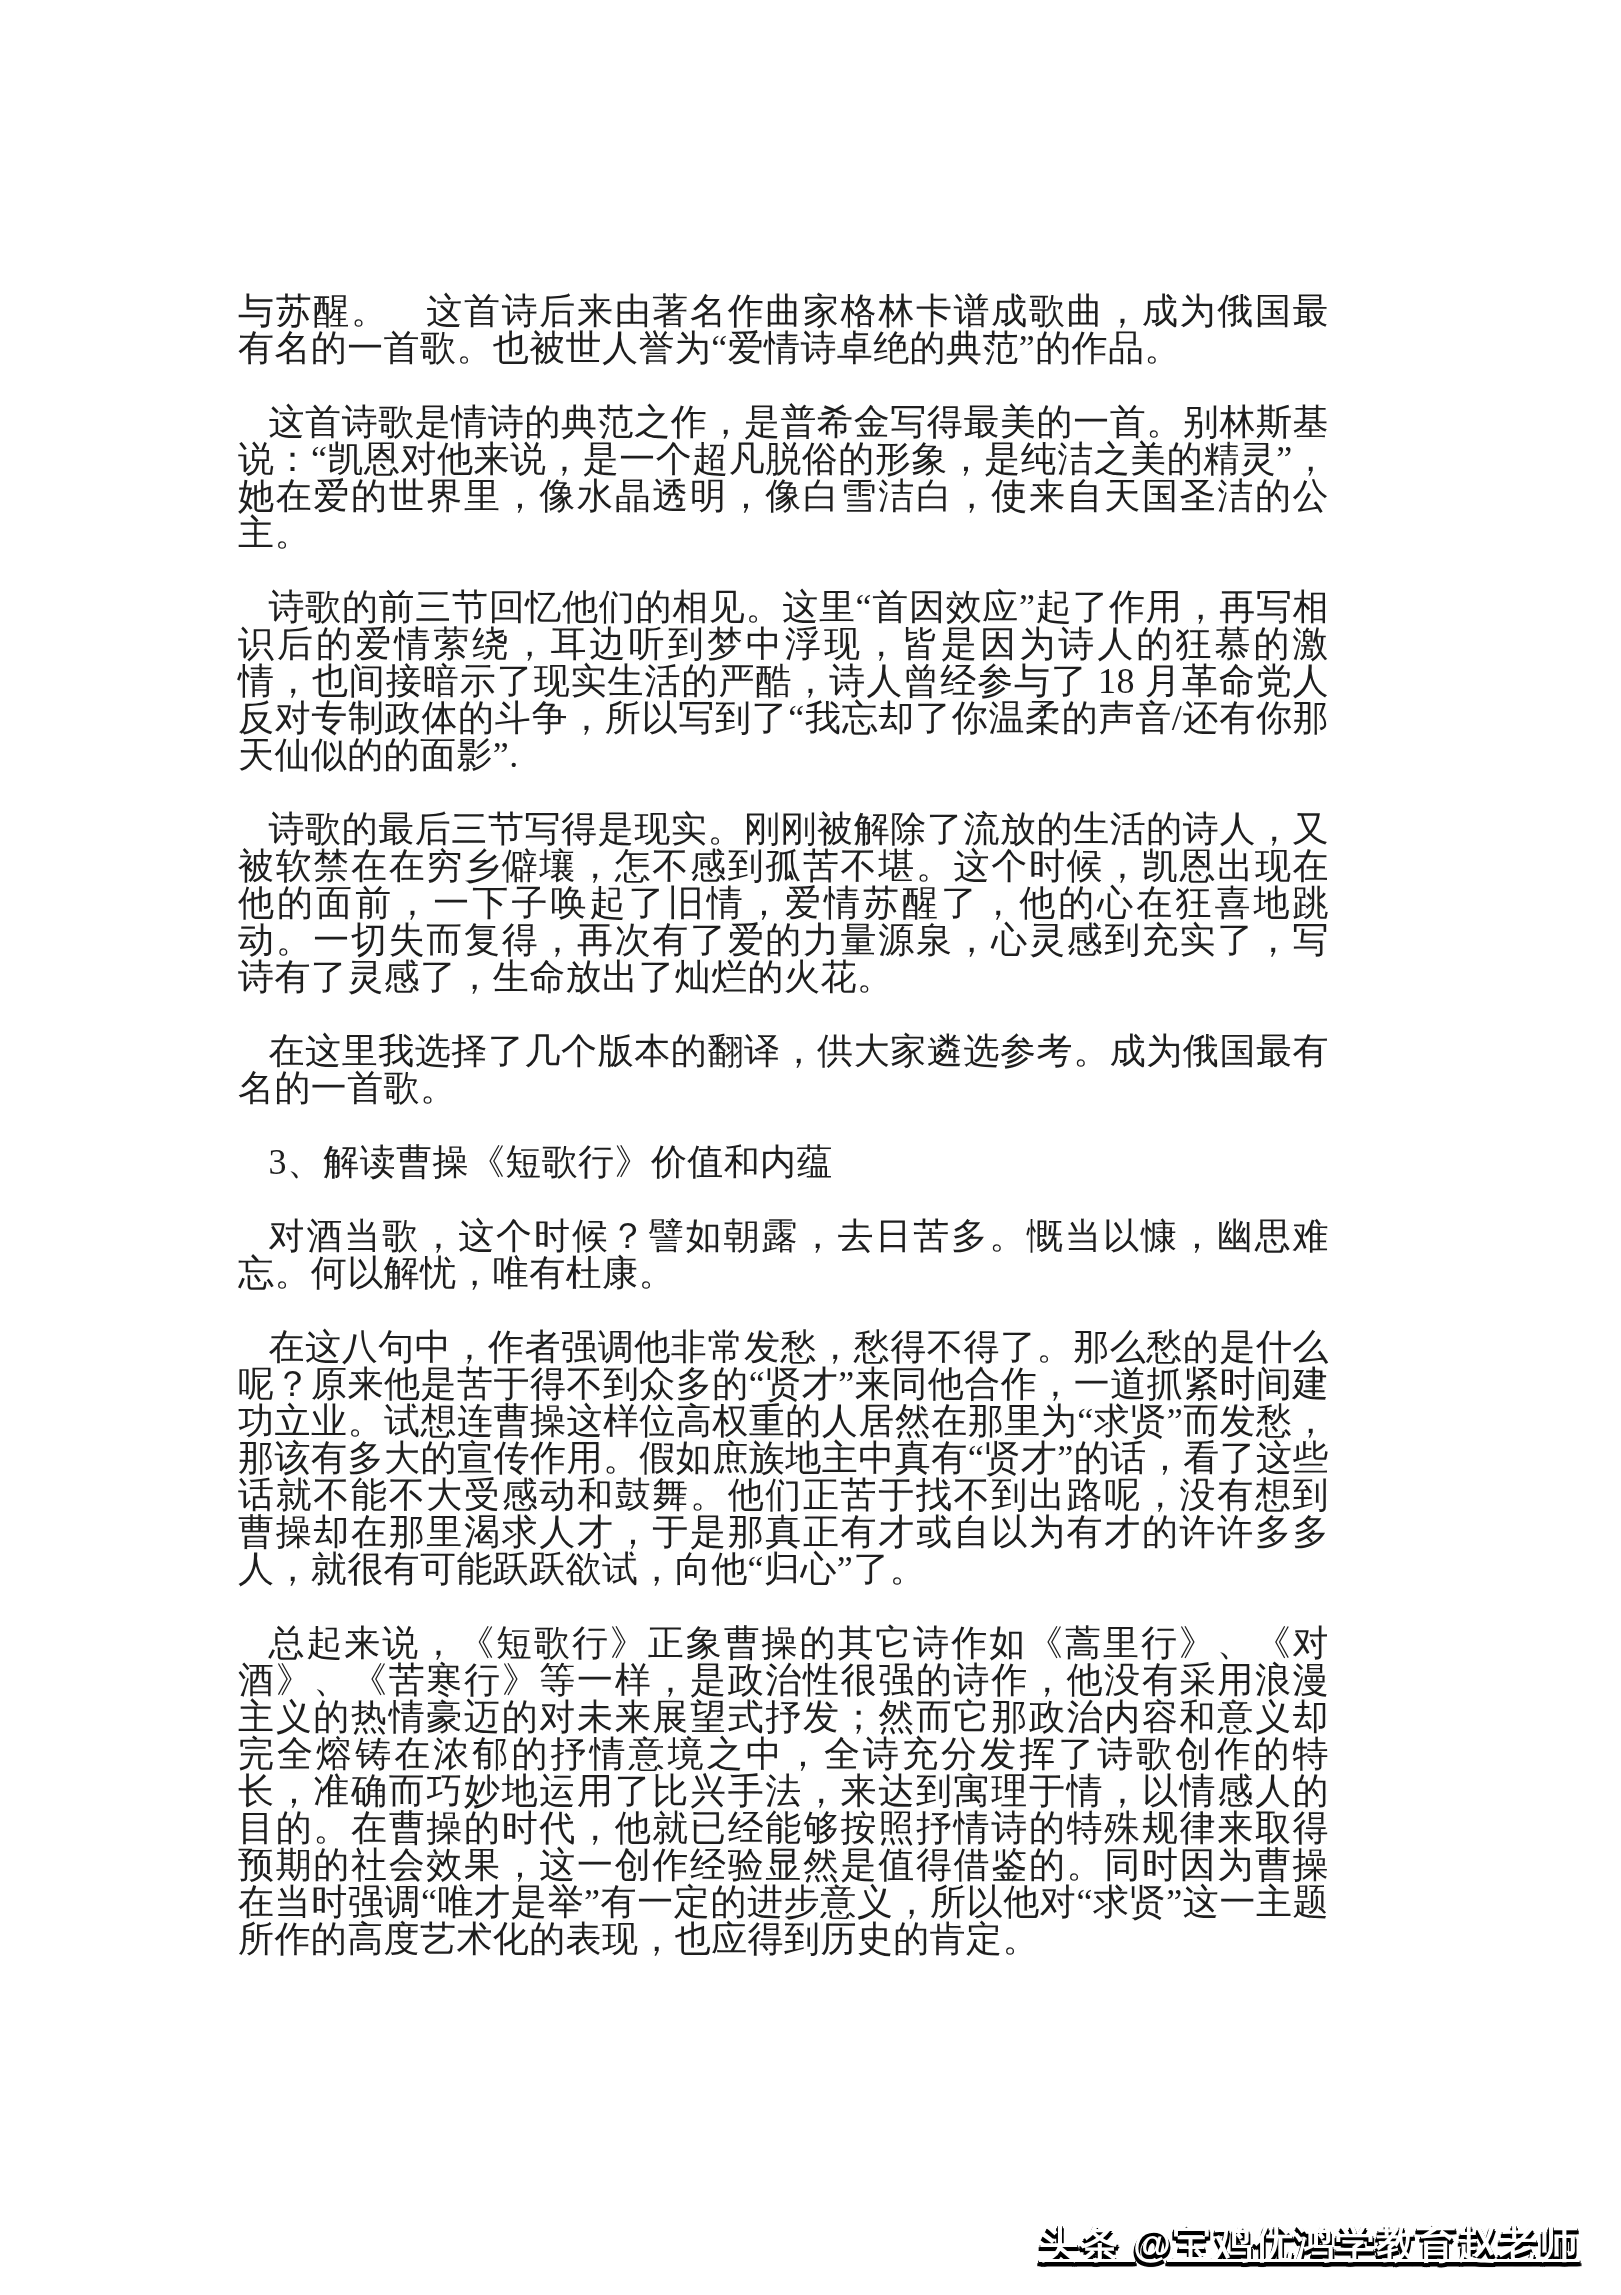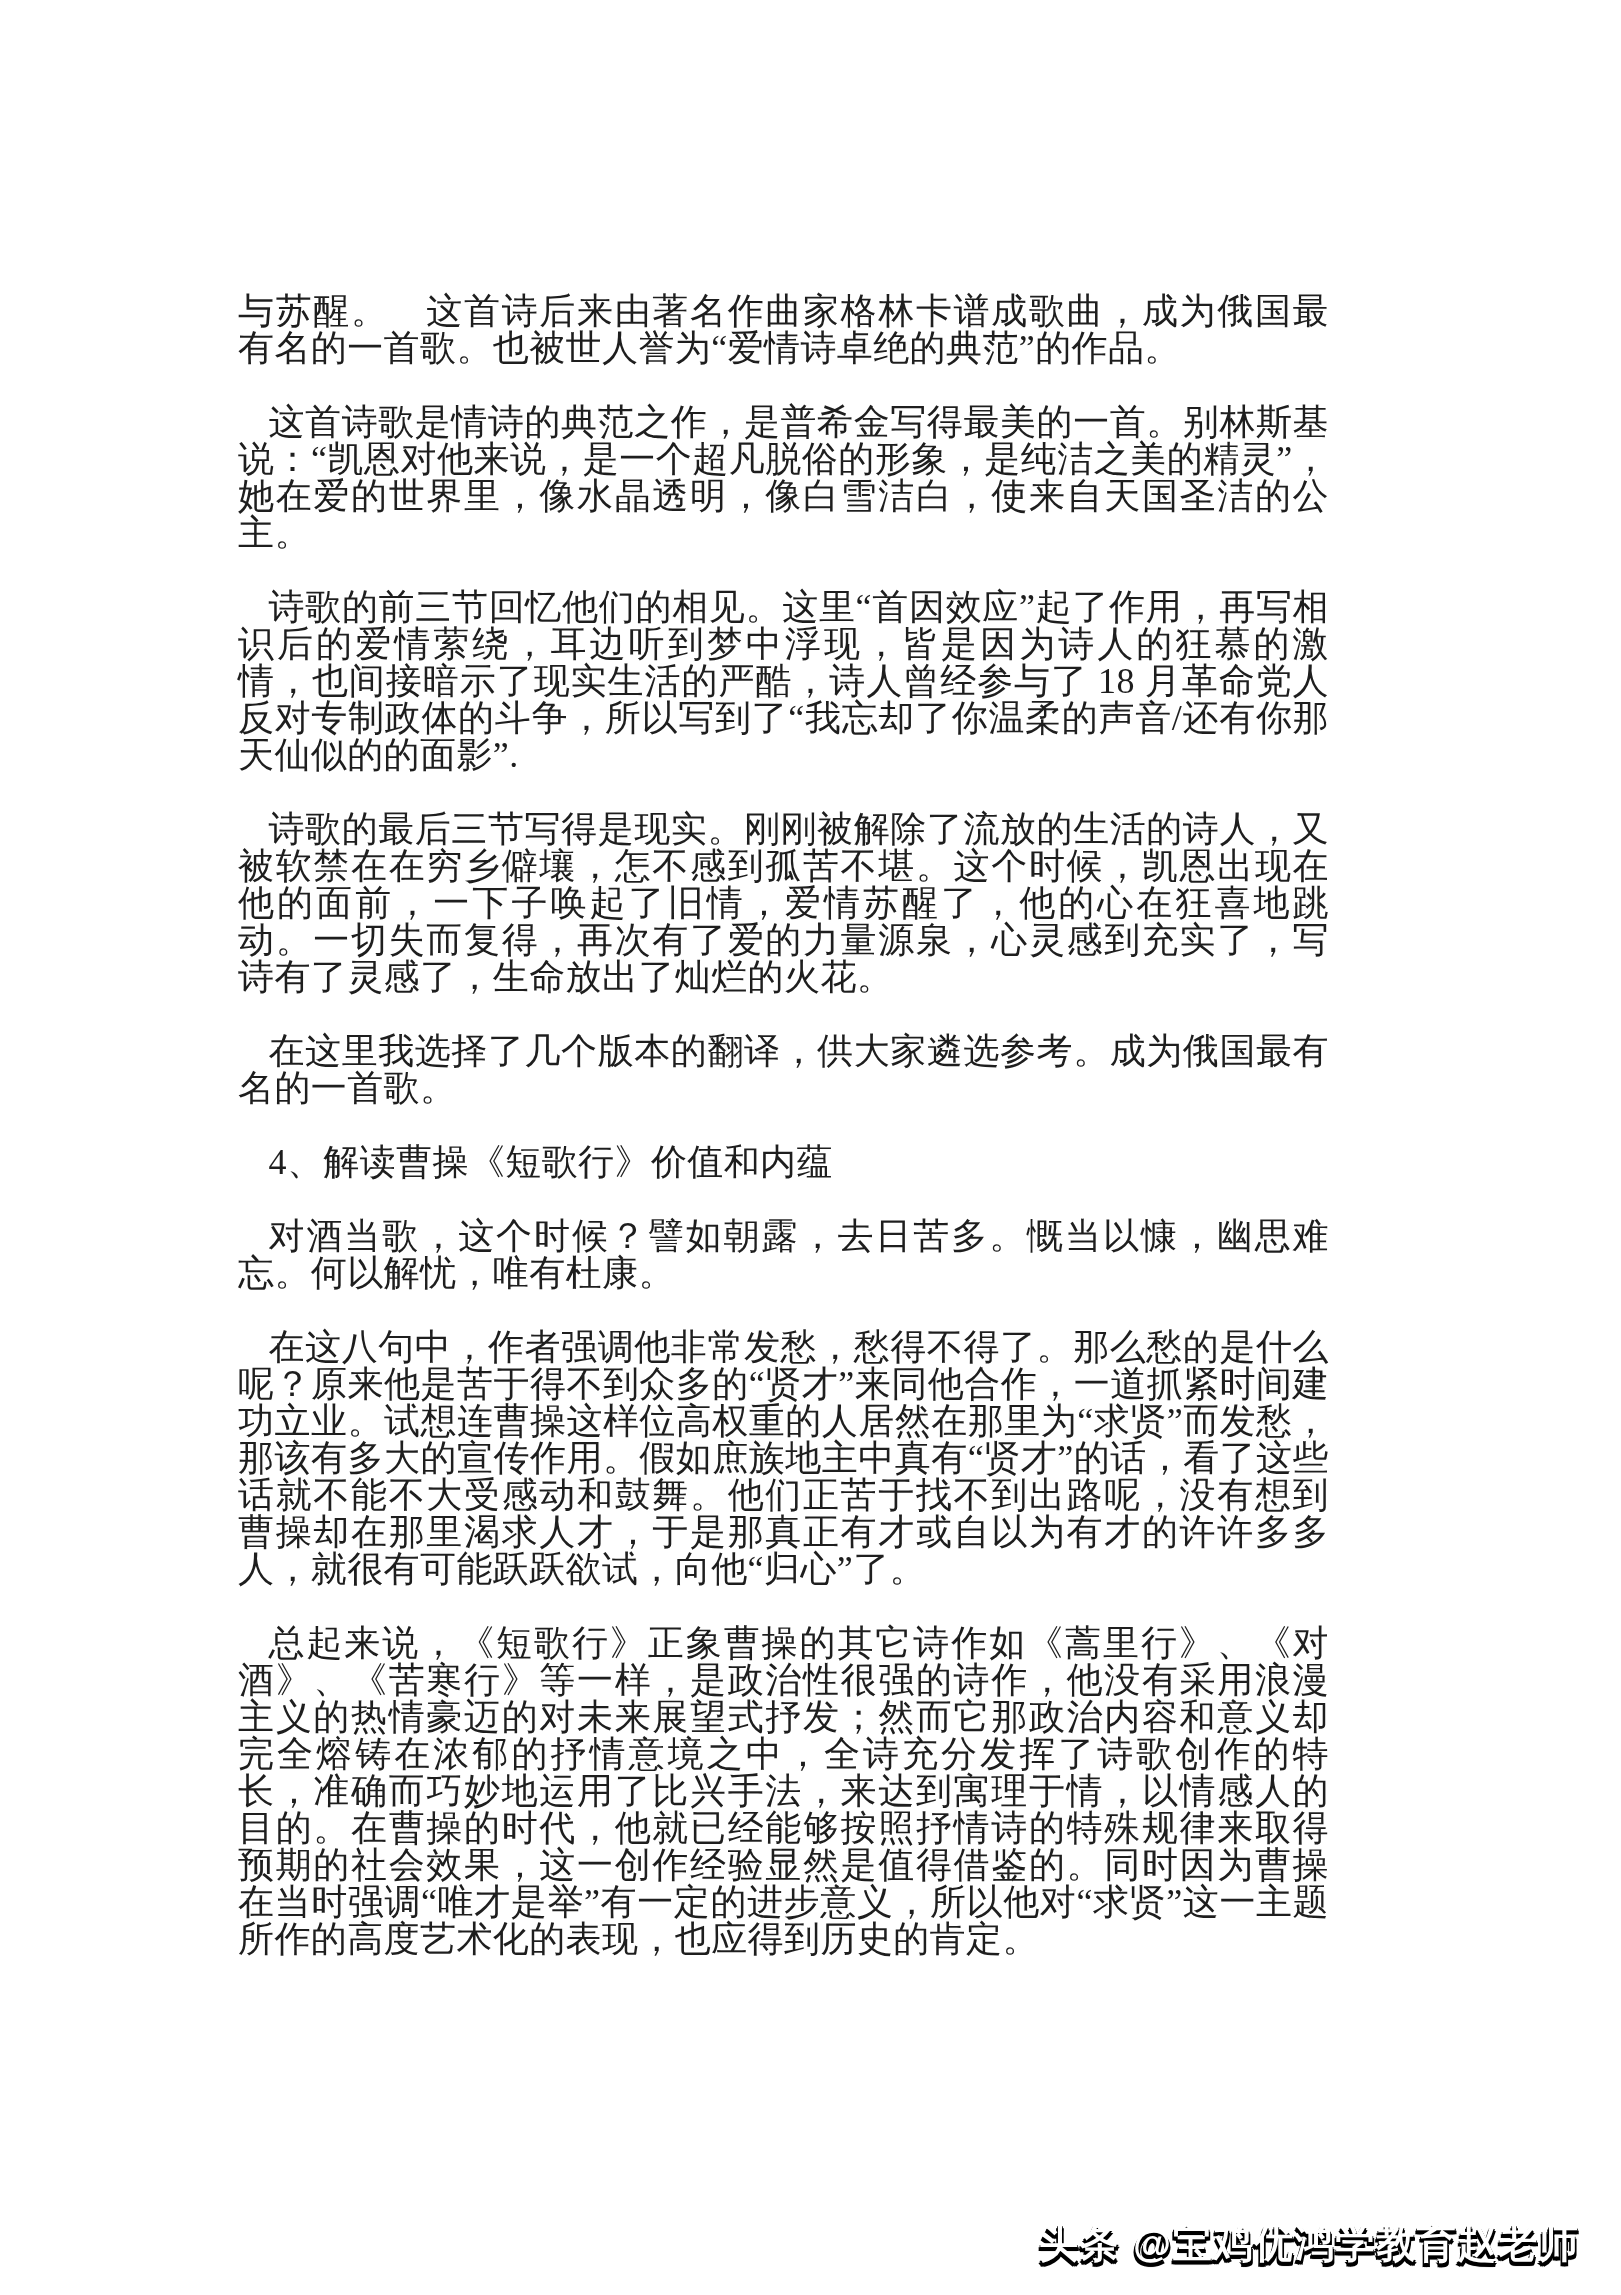--- a/index.html
+++ b/index.html
@@ -46,34 +46,35 @@
     font-size: 39px;
     letter-spacing: 1.7px;
     white-space: nowrap;
     color: #ffffff;
     text-shadow:
       0 4.2px 0.8px #000000,
       1.7px 4.2px 0 #000000,
       -1.7px 4.2px 0 #000000,
       0.8px 1.7px 0 #000000,
       -0.8px 1.7px 0 #000000;
+    text-decoration: underline;
   }
 </style>
 </head>
 <body>
 
 <div class="page">
 
   <div class="content">
     <p>与苏醒。　这首诗后来由著名作曲家格林卡谱成歌曲，成为俄国最有名的一首歌。也被世人誉为“爱情诗卓绝的典范”的作品。</p>
     <p class="indent">这首诗歌是情诗的典范之作，是普希金写得最美的一首。别林斯基说：“凯恩对他来说，是一个超凡脱俗的形象，是纯洁之美的精灵”，她在爱的世界里，像水晶透明，像白雪洁白，使来自天国圣洁的公主。</p>
     <p class="indent">诗歌的前三节回忆他们的相见。这里“首因效应”起了作用，再写相识后的爱情萦绕，耳边听到梦中浮现，皆是因为诗人的狂慕的激情，也间接暗示了现实生活的严酷，诗人曾经参与了 18 月革命党人反对专制政体的斗争，所以写到了“我忘却了你温柔的声音/还有你那天仙似的的面影”.</p>
     <p class="indent">诗歌的最后三节写得是现实。刚刚被解除了流放的生活的诗人，又被软禁在在穷乡僻壤，怎不感到孤苦不堪。这个时候，凯恩出现在他的面前，一下子唤起了旧情，爱情苏醒了，他的心在狂喜地跳动。一切失而复得，再次有了爱的力量源泉，心灵感到充实了，写诗有了灵感了，生命放出了灿烂的火花。</p>
     <p class="indent">在这里我选择了几个版本的翻译，供大家遴选参考。成为俄国最有名的一首歌。</p>
-    <p class="indent">4、解读曹操《短歌行》价值和内蕴</p>
+    <p class="indent">3、解读曹操《短歌行》价值和内蕴</p>
     <p class="indent">对酒当歌，这个时候？譬如朝露，去日苦多。慨当以慷，幽思难忘。何以解忧，唯有杜康。</p>
     <p class="indent">在这八句中，作者强调他非常发愁，愁得不得了。那么愁的是什么呢？原来他是苦于得不到众多的“贤才”来同他合作，一道抓紧时间建功立业。试想连曹操这样位高权重的人居然在那里为“求贤”而发愁，那该有多大的宣传作用。假如庶族地主中真有“贤才”的话，看了这些话就不能不大受感动和鼓舞。他们正苦于找不到出路呢，没有想到曹操却在那里渴求人才，于是那真正有才或自以为有才的许许多多人，就很有可能跃跃欲试，向他“归心”了。</p>
     <p class="indent">总起来说，《短歌行》正象曹操的其它诗作如《蒿里行》、《对酒》、《苦寒行》等一样，是政治性很强的诗作，他没有采用浪漫主义的热情豪迈的对未来展望式抒发；然而它那政治内容和意义却完全熔铸在浓郁的抒情意境之中，全诗充分发挥了诗歌创作的特长，准确而巧妙地运用了比兴手法，来达到寓理于情，以情感人的目的。在曹操的时代，他就已经能够按照抒情诗的特殊规律来取得预期的社会效果，这一创作经验显然是值得借鉴的。同时因为曹操在当时强调“唯才是举”有一定的进步意义，所以他对“求贤”这一主题所作的高度艺术化的表现，也应得到历史的肯定。</p>
   </div>
 
   <div class="watermark">头条 @宝鸡优鸿学教育赵老师</div>
 
 </div>
 
 

